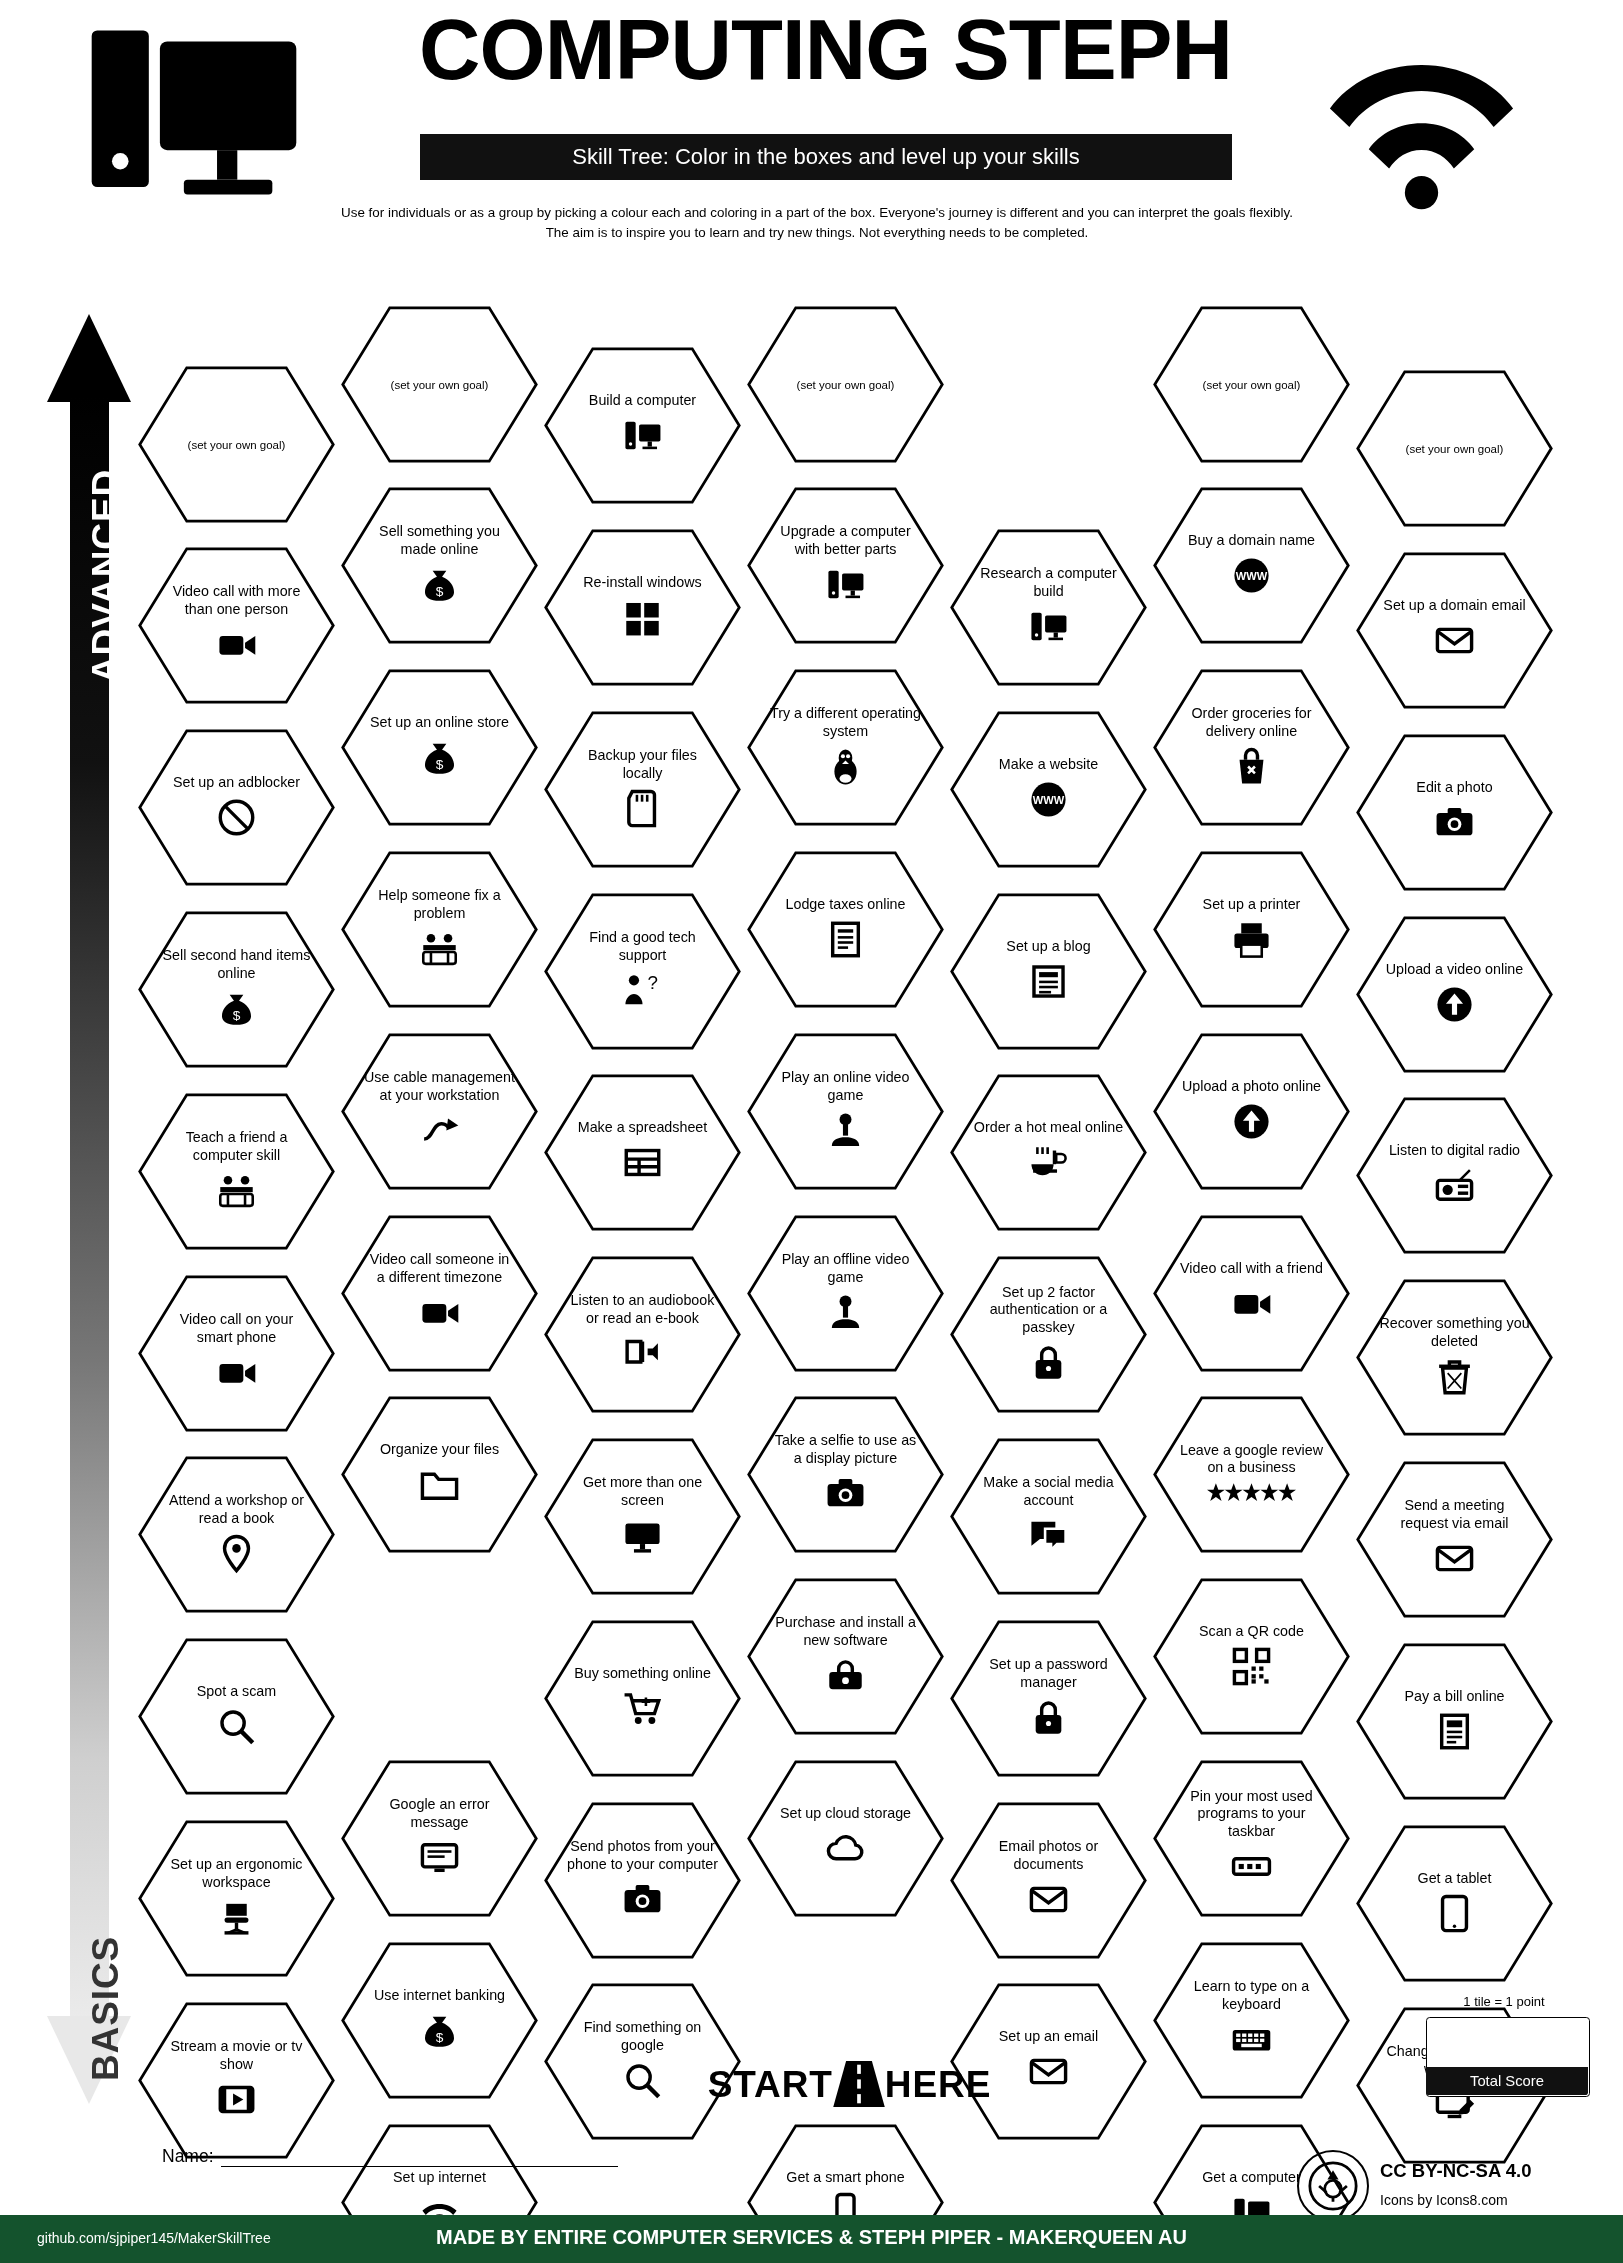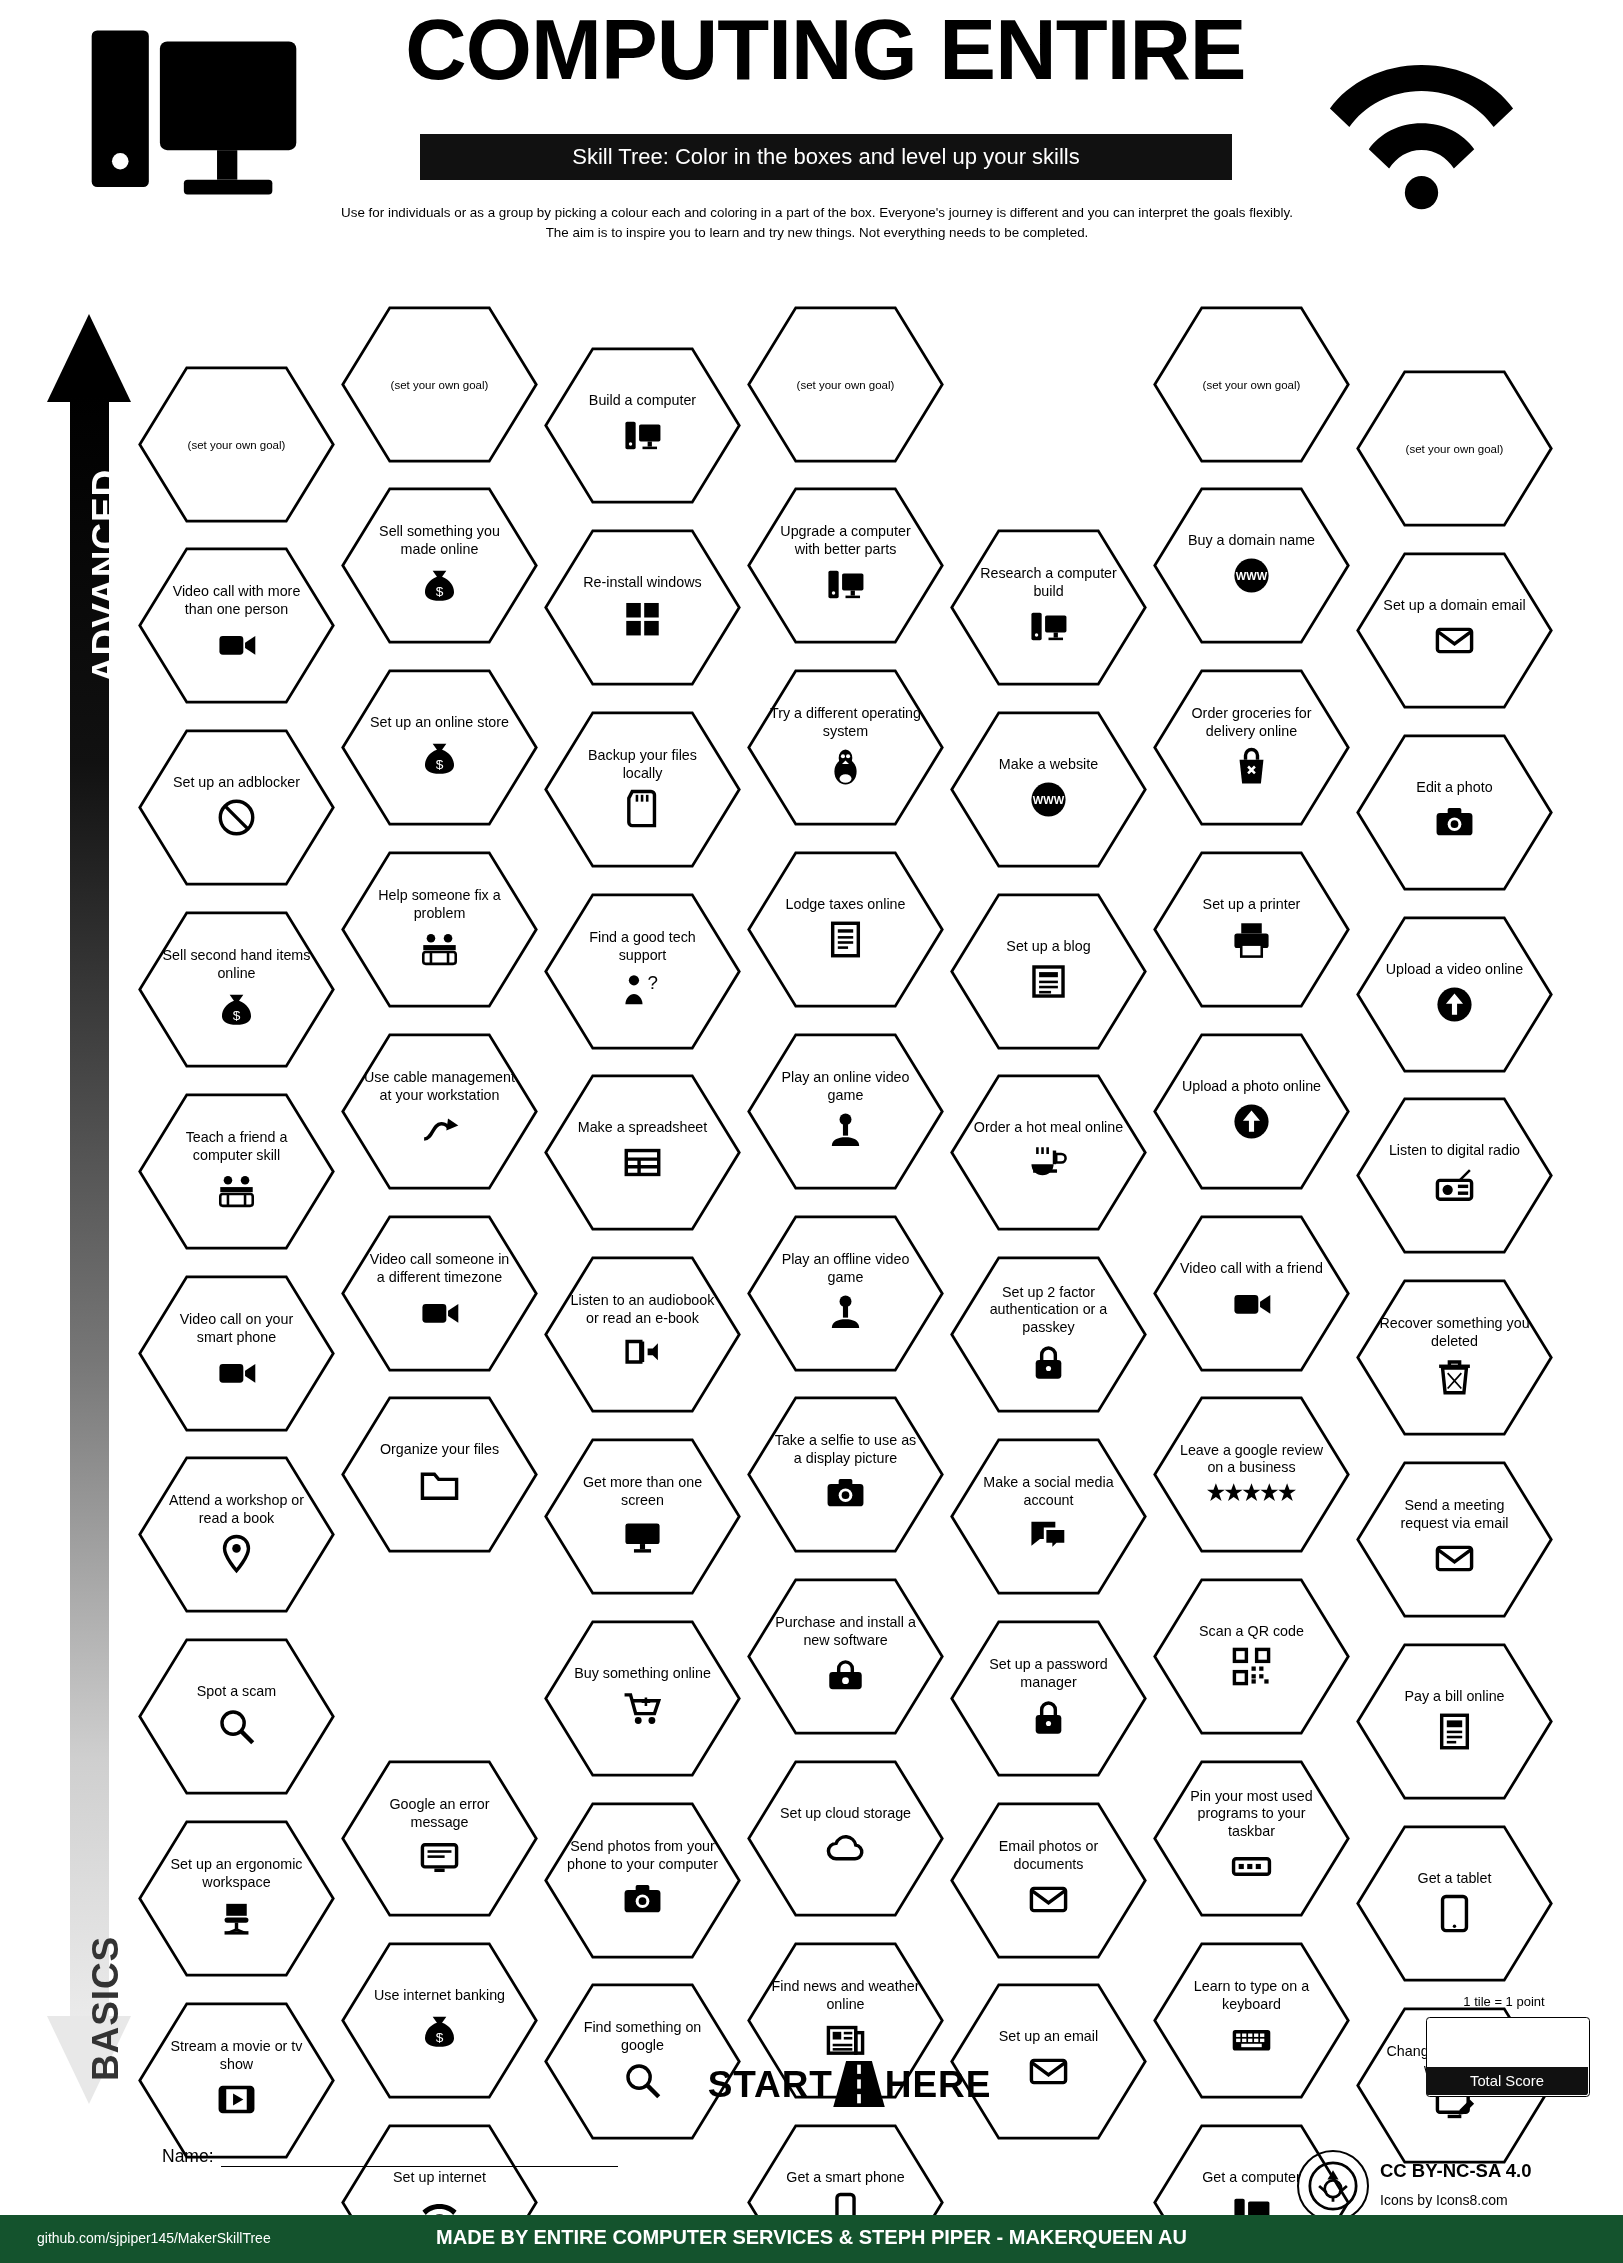--- a/index.html
+++ b/index.html
@@ -65,21 +65,21 @@
   <div id="monitor-logo">
     <svg viewBox="0 0 230 250">
       <rect x="4" y="8" width="62" height="170" rx="6" fill="#000"></rect>
       <circle cx="35" cy="150" r="9" fill="#fff"></circle>
       <rect x="78" y="20" width="148" height="118" rx="8" fill="#000"></rect>
       <rect x="140" y="138" width="22" height="32" fill="#000"></rect>
       <rect x="104" y="170" width="96" height="16" rx="4" fill="#000"></rect>
     </svg>
   </div>
 
-  <div id="main-title">COMPUTING ENTIRE</div>
+  <div id="main-title">COMPUTING STEPH</div>
 
   <div id="wifi-logo">
     <svg viewBox="0 0 200 200">
       <path d="M100 40c-42 0-79 19-99 47l21 20c16-23 45-39 78-39s62 16 78 39l21-20c-20-28-57-47-99-47z" fill="#000"></path>
       <path d="M100 103c-24 0-45 11-57 28l22 21c8-12 20-20 35-20s27 8 35 20l22-21c-12-17-33-28-57-28z" fill="#000"></path>
       <circle cx="100" cy="178" r="18" fill="#000"></circle>
     </svg>
   </div>
 
   <div id="subtitle-bar">
@@ -667,39 +667,20 @@
     <div class="hex" style="left: 746px; top: 1759px;">
       <div class="shape">
         <svg class="gl" viewBox="0 0 216 172" preserveAspectRatio="none">
           <polygon points="54,3 162,3 213,86 162,169 54,169 3,86" fill="#ffffff" stroke="#000000" stroke-width="3"></polygon>
         </svg>
       </div>
       <div class="content">
         <div class="label">Set up cloud storage</div>
         <div class="ico"><svg width="41" height="41" viewBox="0 0 48 48">
             <path d="M13 36a9 9 0 0 1 0-18 12 12 0 0 1 23 2 8 8 0 0 1-2 16z" fill="none" stroke="#000" stroke-width="4"></path>
-          </svg></div>
-      </div>
-    </div>
-    <div class="hex" style="left: 746px; top: 1941px;">
-      <div class="shape">
-        <svg class="gl" viewBox="0 0 216 172" preserveAspectRatio="none">
-          <polygon points="54,3 162,3 213,86 162,169 54,169 3,86" fill="#ffffff" stroke="#000000" stroke-width="3"></polygon>
-        </svg>
-      </div>
-      <div class="content">
-        <div class="label">Find news and weather online</div>
-        <div class="ico"><svg width="41" height="41" viewBox="0 0 48 48">
-            <rect x="4" y="10" width="32" height="30" fill="none" stroke="#000" stroke-width="4"></rect>
-            <rect x="36" y="16" width="8" height="24" fill="none" stroke="#000" stroke-width="4"></rect>
-            <rect x="9" y="15" width="10" height="9" fill="#000"></rect>
-            <rect x="22" y="15" width="10" height="3" fill="#000"></rect>
-            <rect x="22" y="21" width="10" height="3" fill="#000"></rect>
-            <rect x="9" y="29" width="23" height="3" fill="#000"></rect>
-            <rect x="9" y="34" width="23" height="3" fill="#000"></rect>
           </svg></div>
       </div>
     </div>
     <div class="hex" style="left: 746px; top: 2123px;">
       <div class="shape">
         <svg class="gl" viewBox="0 0 216 172" preserveAspectRatio="none">
           <polygon points="54,3 162,3 213,86 162,169 54,169 3,86" fill="#ffffff" stroke="#000000" stroke-width="3"></polygon>
         </svg>
       </div>
       <div class="content">

